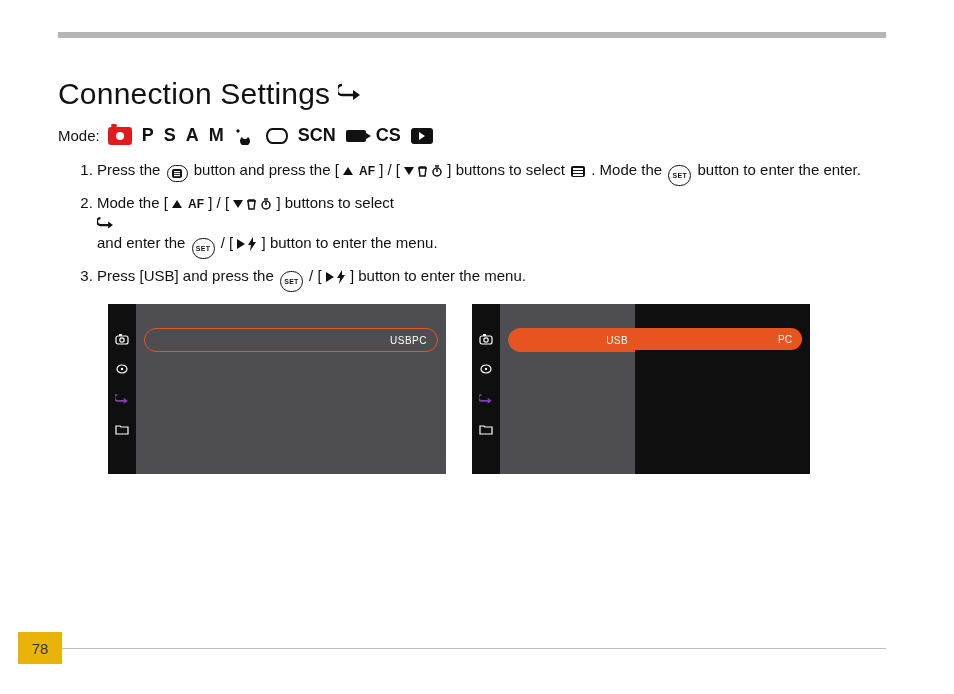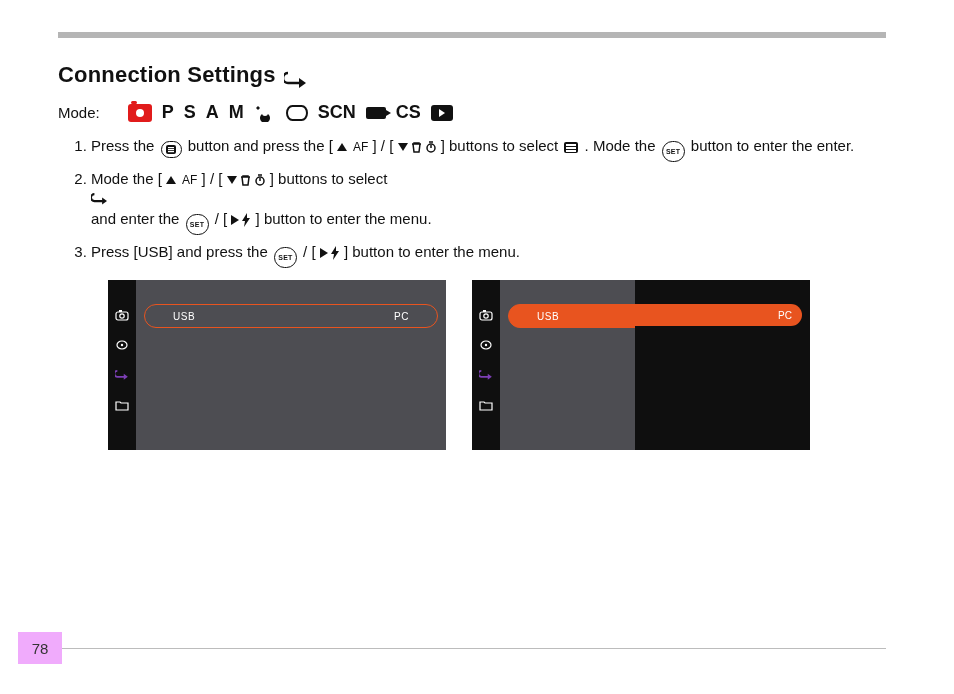--- a/index.html
+++ b/index.html
@@ -18,62 +18,62 @@
     box-sizing:border-box;
   }
   .top-rule{
     position:absolute;left:58px;right:68px;top:32px;
     height:6px;background:#b5b5b5;
   }
   .content{
     position:absolute;left:58px;right:68px;top:58px;
   }
   .h1-row{display:flex;align-items:center;gap:8px}
-  h1{font-size:22px;font-weight:700;margin:4px 0 14px 0;letter-spacing:.2px}
-  .row-mode{display:flex;align-items:center;gap:28px;font-size:15px;margin-bottom:10px}
+  h1{font-size:30px;font-weight:400;margin:19px 0 14px 0;letter-spacing:.2px}
+  .row-mode{display:flex;align-items:center;gap:8px;font-size:15px;margin-bottom:10px}
   .mode-icons{display:flex;align-items:center;gap:10px}
   .mi{font-weight:900;font-size:18px;display:inline-flex;align-items:center;justify-content:center}
   .cam{width:24px;height:18px;background:#e11b1b;border-radius:3px;position:relative}
   .cam::before{content:"";position:absolute;width:8px;height:8px;border-radius:50%;background:#fff;
     left:8px;top:5px}
   .cam::after{content:"";position:absolute;width:6px;height:3px;background:#e11b1b;border-radius:2px;
     left:3px;top:-3px}
   .pano{width:18px;height:12px;border:2px solid #111;border-radius:8px/10px}
   .film{width:20px;height:12px;background:#111;position:relative;border-radius:2px}
   .film::after{content:"";position:absolute;right:-5px;top:3px;border-left:5px solid #111;border-top:3px solid transparent;border-bottom:3px solid transparent}
   .play{width:22px;height:16px;background:#111;border-radius:3px;display:flex;align-items:center;justify-content:center}
   .play::before{content:"";border-left:6px solid #fff;border-top:4px solid transparent;border-bottom:4px solid transparent}
-  ol{margin:5px;padding-left:28px;font-size:15px;line-height:1.75}
+  ol{margin:11px;padding-left:28px;font-size:15px;line-height:1.75}
   li{margin-bottom:4px}
   .token{display:inline-flex;vertical-align:middle;align-items:center;gap:3px}
   .rndbtn{display:inline-flex;align-items:center;justify-content:center;
     border:1.5px solid #111;border-radius:9px;height:15px;min-width:15px;padding:0 2px;margin:0 2px;vertical-align:-3px}
   .rndbtn svg{display:block}
   .set{font-size:7px;font-weight:900;letter-spacing:.3px;border-radius:999px;padding:2px 3px;line-height:1}
   .tri-up{width:0;height:0;border-left:5px solid transparent;border-right:5px solid transparent;border-bottom:8px solid #111;display:inline-block}
   .tri-down{width:0;height:0;border-left:5px solid transparent;border-right:5px solid transparent;border-top:8px solid #111;display:inline-block}
   .tri-right{width:0;height:0;border-top:5px solid transparent;border-bottom:5px solid transparent;border-left:8px solid #111;display:inline-block}
-  .af{font-size:12px;font-weight:400;margin-left:3px}
+  .af{font-size:12px;font-weight:700;margin-left:3px}
   .trash{display:inline-flex}
   .timer{display:inline-flex}
   .flash{display:inline-flex}
   .listicon{width:14px;height:11px;background:#111;border-radius:2px;display:inline-block;position:relative;vertical-align:-2px;margin:0 2px}
   .listicon::before{content:"";position:absolute;left:2px;right:2px;top:2px;height:1.5px;background:#fff;box-shadow:0 3px 0 #fff,0 6px 0 #fff}
   
   .connarrow svg{vertical-align:-4px}
   
   .shots{display:flex;gap:26px;margin:12px 0 0 50px}
   .shot{width:338px;height:170px;background:var(--black);display:flex}
   .shot .side{width:28px;background:var(--black);display:flex;flex-direction:column;align-items:center;padding-top:28px;gap:16px}
   .side .sicon{width:14px;height:14px;display:flex;align-items:center;justify-content:center;color:#fff}
   .side .sicon.sel{color:var(--purple)}
   .shot .panel{flex:1;background:var(--dgrey);position:relative}
-  .rowpill{position:absolute;left:8px;right:8px;top:24px;height:22px;border:1px solid var(--orange);border-radius:12px;display:flex;align-items:center;justify-content:space-between;padding:0 28px;color:#fff;font-size:10px;letter-spacing:.5px}
+  .rowpill{position:absolute;left:8px;right:8px;top:24px;height:22px;border:1px solid var(--orange);border-radius:12px;display:flex;align-items:center;justify-content:flex-end;padding:0 10px;color:#fff;font-size:10px;letter-spacing:.5px}
   
-  .pagebadge{position:absolute;left:18px;bottom:30px;width:44px;height:32px;background:#f0abfc;display:flex;align-items:center;justify-content:center;font-size:15px;color:#333}
+  .pagebadge{position:absolute;left:18px;bottom:30px;width:44px;height:32px;background:#eab308;display:flex;align-items:center;justify-content:center;font-size:15px;color:#333}
   .footerline{position:absolute;left:62px;right:68px;bottom:45px;height:1px;background:#bcbcbc}
   svg.icon{display:block}
   .sparkle{display:inline-flex}
 </style>
 </head>
 <body>
 
 <div class="top-rule"></div>
 
 <div class="content">

